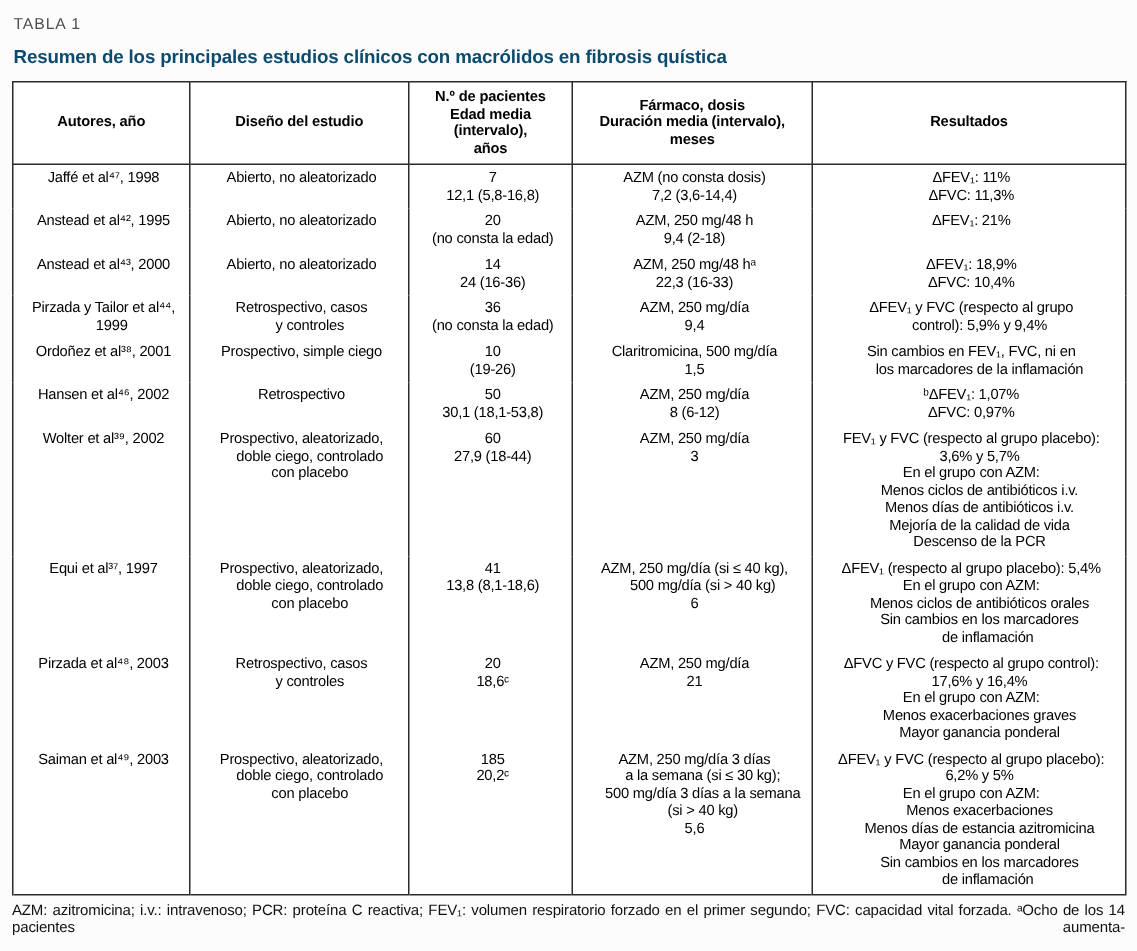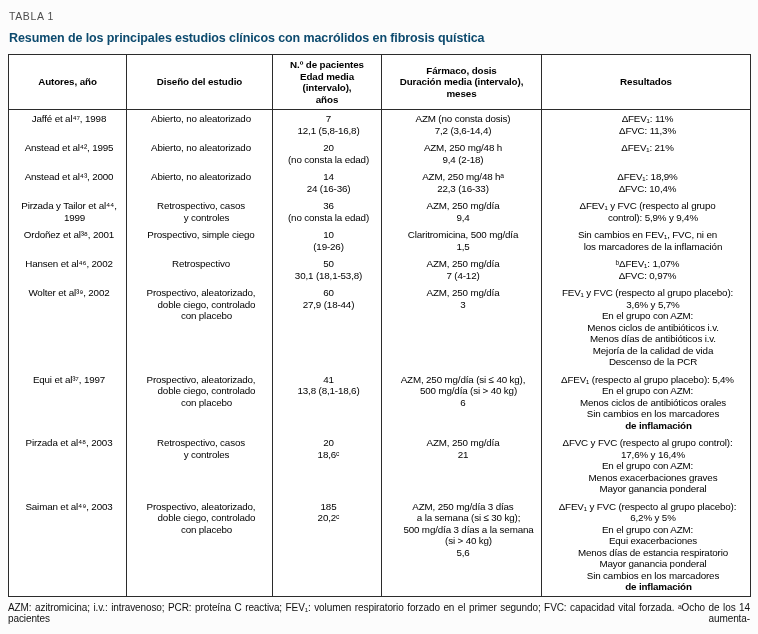--- a/index.html
+++ b/index.html
@@ -55,21 +55,21 @@
     vertical-align: top;
     font-size: 9.8px;
     padding: 3px 2px 3px 5px;
     letter-spacing: -0.15px;
     line-height: 11.5px;
     color: #000;
     text-align: center;
   }
   .ln { white-space: nowrap; }
   .ind1 { padding-left: 11px; }
-  .ind2 { padding-left: 22px; font-weight: bold; }
+  .ind2 { padding-left: 22px; }
 
   .footnote {
     width: 742px;
     margin-top: 5px;
     font-size: 10px;
     line-height: 11.2px;
     letter-spacing: -0.1px;
     color: #111;
   }
   .fline.just { text-align: justify; text-align-last: justify; }
@@ -220,21 +220,21 @@
           </td>
           <td class="c1">
             <div class="ln ind0">Retrospectivo</div>
           </td>
           <td class="c2">
             <div class="ln ind0">50</div>
             <div class="ln ind0">30,1 (18,1-53,8)</div>
           </td>
           <td class="c3">
             <div class="ln ind0">AZM, 250 mg/día</div>
-            <div class="ln ind0">7 (4-12)</div>
+            <div class="ln ind0">8 (6-12)</div>
           </td>
           <td class="c4">
             <div class="ln ind0">ᵇΔFEV₁: 1,07%</div>
             <div class="ln ind0">ΔFVC: 0,97%</div>
           </td>
         </tr>
         <tr>
           <td class="c0">
             <div class="ln ind0">Wolter et al³⁹, 2002</div>
           </td>
@@ -328,22 +328,22 @@
             <div class="ln ind0">AZM, 250 mg/día 3 días</div>
             <div class="ln ind1">a la semana (si ≤ 30 kg);</div>
             <div class="ln ind1">500 mg/día 3 días a la semana</div>
             <div class="ln ind1">(si &gt; 40 kg)</div>
             <div class="ln ind0">5,6</div>
           </td>
           <td class="c4">
             <div class="ln ind0">ΔFEV₁ y FVC (respecto al grupo placebo):</div>
             <div class="ln ind1">6,2% y 5%</div>
             <div class="ln ind0">En el grupo con AZM:</div>
-            <div class="ln ind1">Equi exacerbaciones</div>
-            <div class="ln ind1">Menos días de estancia respiratorio</div>
+            <div class="ln ind1">Menos exacerbaciones</div>
+            <div class="ln ind1">Menos días de estancia azitromicina</div>
             <div class="ln ind1">Mayor ganancia ponderal</div>
             <div class="ln ind1">Sin cambios en los marcadores</div>
             <div class="ln ind2">de inflamación</div>
           </td>
         </tr>
       </tbody>
   </table>
 
   <div class="footnote">
       <div class="fline just">AZM: azitromicina; i.v.: intravenoso; PCR: proteína C reactiva; FEV₁: volumen respiratorio forzado en el primer segundo; FVC: capacidad vital forzada. ᵃOcho de los 14 pacientes aumenta-</div>

